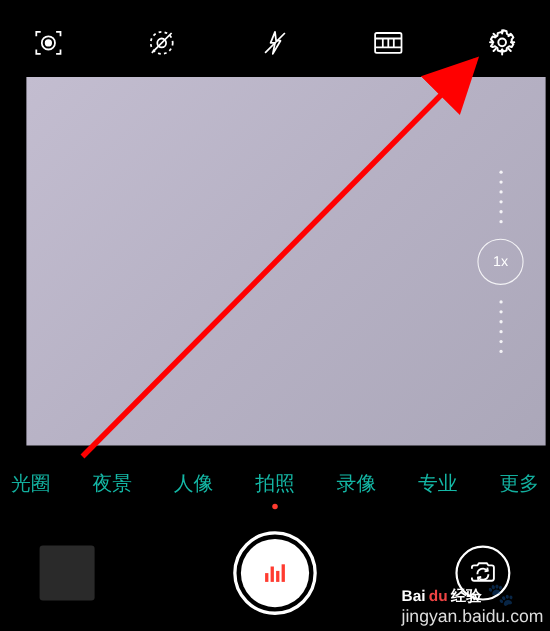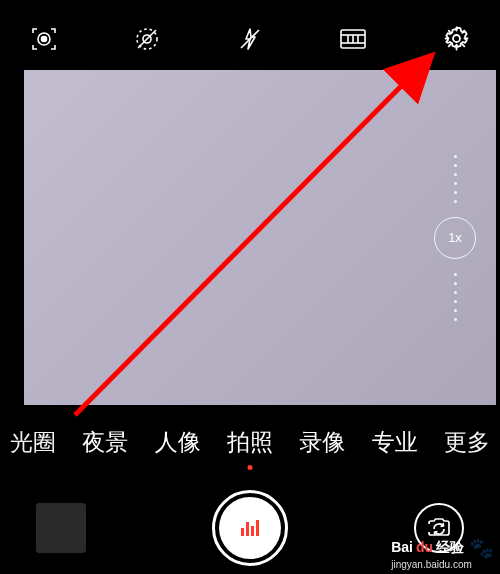--- a/index.html
+++ b/index.html
@@ -67,22 +67,22 @@
       font-weight: 300;
     }
     .mode-strip {
       display: flex;
       align-items: center;
       justify-content: space-between;
       padding: 22px 10px 8px 10px;
       position: relative;
     }
     .mode-item {
-      color: #ffffff;
-      font-size: 23px;
+      color: #14b8a6;
+      font-size: 18px;
       white-space: nowrap;
       cursor: pointer;
       position: relative;
     }
     .mode-item.edge { opacity: 0.95; }
     .mode-item.active { font-weight: 400; }
     .mode-dot {
       position: absolute;
       left: 50%;
       top: 100%;
@@ -147,35 +147,35 @@
     .arrow-overlay {
       position: absolute;
       top: 0;
       left: 0;
       pointer-events: none;
     }
     .watermark {
       position: absolute;
       right: 6px;
       bottom: 4px;
-      text-align: left;
+      text-align: center;
       line-height: 1.1;
     }
     .wm-top {
       color: #fff;
       font-size: 14px;
       font-weight: 600;
       display: flex;
       align-items: center;
       gap: 3px;
     }
     .wm-red { color: #ef4444; }
     .wm-sub {
       color: #ddd;
-      font-size: 10px;
+      font-size: 16px;
     }
     .paw {
       display: inline-block;
       opacity: 0.35;
       font-size: 20px;
       color: #fff;
       margin-left: 2px;
     }
   </style>
 </head>

